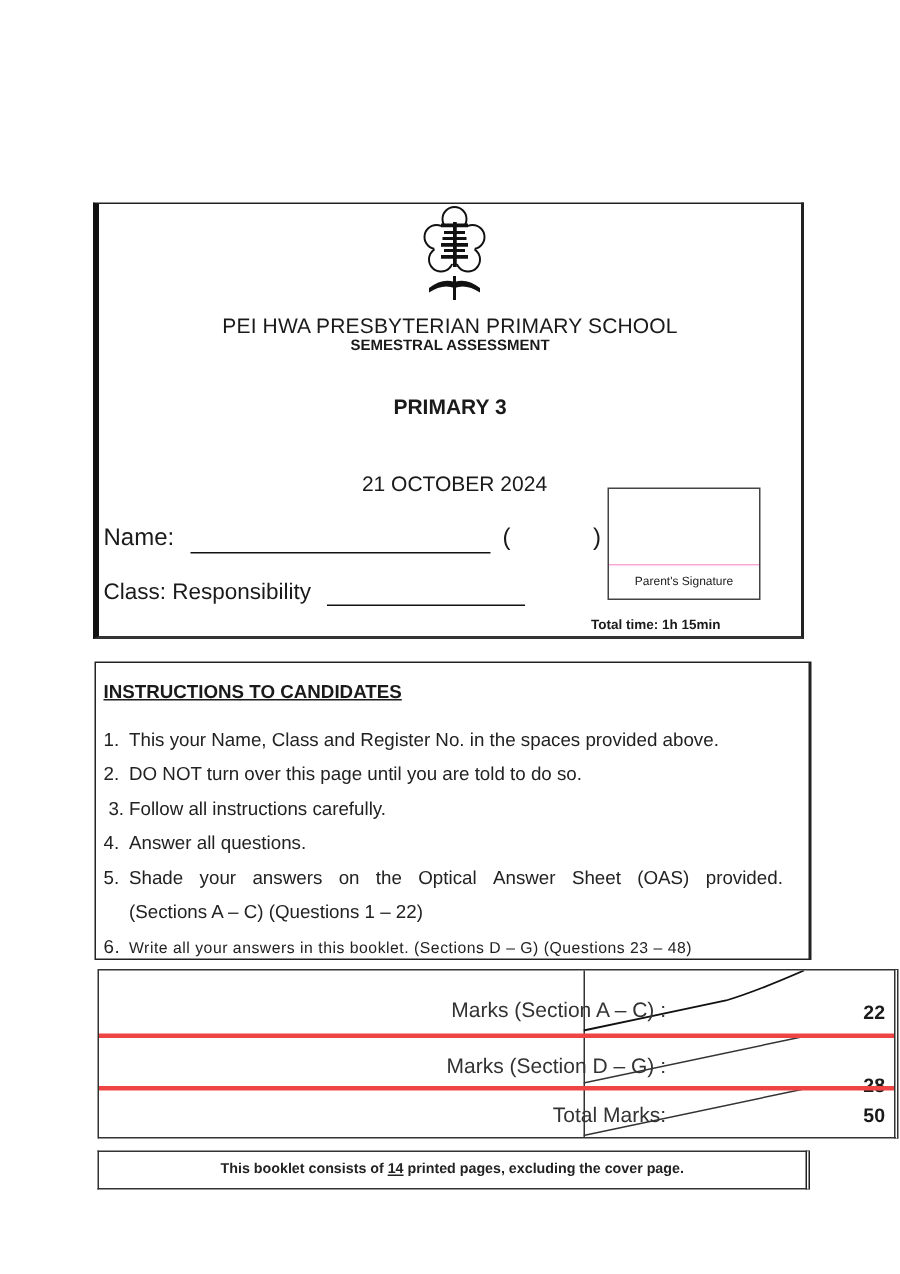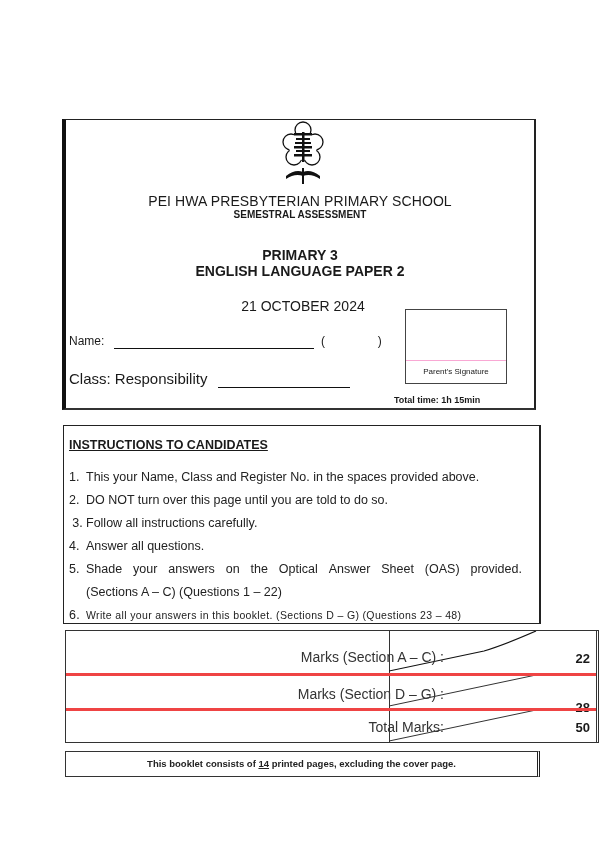--- a/index.html
+++ b/index.html
@@ -1,31 +1,31 @@
 <!DOCTYPE html>
 <html><head>
 <meta charset="utf-8">
 <style>
   html, body { margin: 0; padding: 0; background: #ffffff; }
   body { width: 600px; height: 849px; position: relative; overflow: hidden;
          font-family: "Liberation Sans", sans-serif; color: #1a1a1a; }
   .abs { position: absolute; }
-  .box { position: absolute; border: 1.5px solid #222; box-sizing: border-box; }
+  .box { position: absolute; border: 1.5px solid #222; box-sizing: border-box; margin-top: 16px; }
   .center { text-align: center; width: 100%; left: 0; }
 
   
   #header-box { left: 62px; top: 119px; width: 474px; height: 291px;
                 border-left: 4px solid #111; border-right: 2px solid #222; border-top: 1.5px solid #222; border-bottom: 2px solid #333; }
   #logo { left: 212px; top: 0px; width: 50px; height: 72px; }
   .school { top: 73px; font-size: 14px; letter-spacing: 0.1px; }
   .assess { top: 89px; font-size: 10px; font-weight: bold; }
   .level { top: 127px; font-size: 14px; font-weight: bold; }
   .paper { top: 143px; font-size: 14px; font-weight: bold; }
   .date { top: 178px; font-size: 14px; left: -62px; }
-  .name-row { left: 3px; top: 214px; font-size: 12px; }
+  .name-row { left: 3px; top: 214px; font-size: 16px; }
   .class-row { left: 3px; top: 250px; font-size: 15px; }
   .uline { display: inline-block; border-bottom: 1.4px solid #111; vertical-align: baseline; }
   #sig-box { left: 339px; top: 189px; width: 102px; height: 75px; border: 1px solid #444; box-sizing: border-box; }
   #sig-label { position: absolute; left: 0; bottom: 0; width: 100%; height: 22px; border-top: 1px solid #f9a8d4;
                font-size: 8px; text-align: center; line-height: 22px; }
   .total-time { left: 328px; top: 275px; font-size: 9px; font-weight: bold; }
 
   
   #instr-box { left: 63px; top: 425px; width: 478px; height: 199px; border: 1.5px solid #222; border-right: 2px solid #222; }
   .instr-title { left: 5px; top: 12px; font-size: 12.5px; font-weight: bold; text-decoration: underline; }
@@ -69,21 +69,20 @@
       <rect x="16" y="34" width="18" height="2.5"></rect>
       <rect x="24" y="12" width="2.5" height="30"></rect>
     </g>
     <path d="M8 56 Q17 49 25 52 Q33 49 42 56 L42 59 Q33 53 25 56 Q17 53 8 59 Z" fill="#111"></path>
     <rect x="24" y="48" width="2" height="16" fill="#111"></rect>
   </svg>
 
   <div class="abs center school">PEI HWA PRESBYTERIAN PRIMARY SCHOOL</div>
   <div class="abs center assess">SEMESTRAL ASSESSMENT</div>
   <div class="abs center level">PRIMARY 3</div>
-  <div class="abs center paper">ENGLISH LANGUAGE PAPER 2</div>
   <div class="abs center date" style="width:474px;left:0;">21 OCTOBER 2024</div>
 
   <div class="abs name-row">
     <span>Name:</span>
     <span class="uline" style="width:200px;margin-left:6px;">&nbsp;</span>
     <span style="margin-left:4px;">(</span>
     <span style="display:inline-block;width:46px;">&nbsp;</span>
     <span>)</span>
   </div>
 

